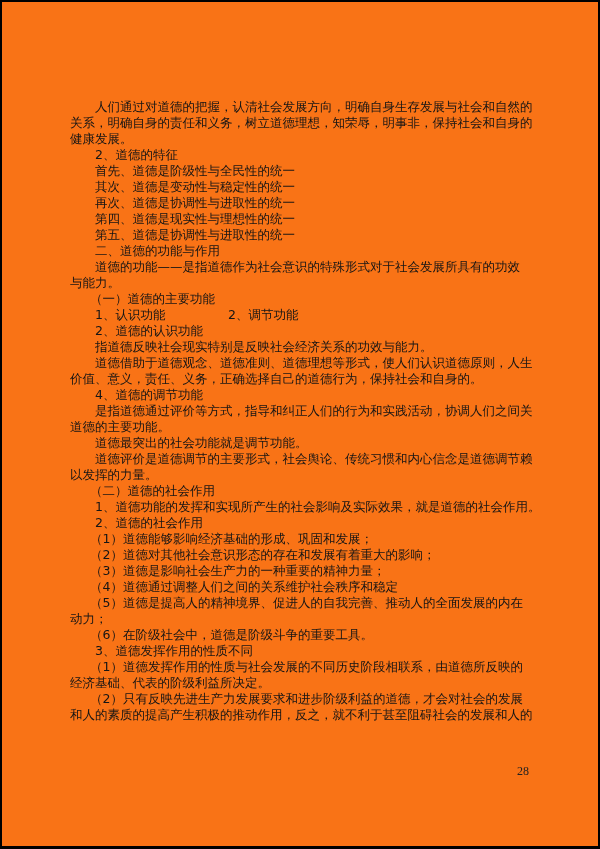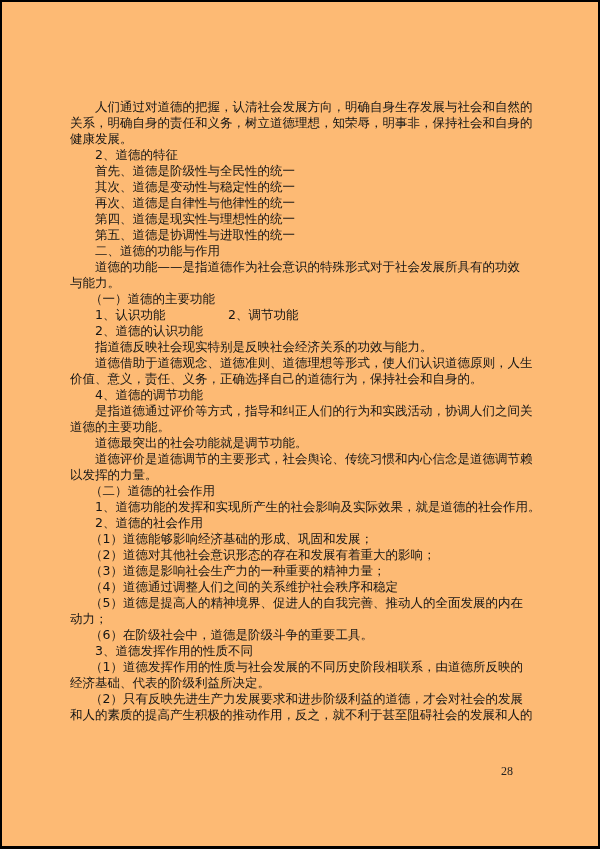--- a/index.html
+++ b/index.html
@@ -5,21 +5,21 @@
   html, body {
     margin: 0;
     padding: 0;
     background: #e8e8e8;
   }
   .page {
     position: relative;
     width: 600px;
     height: 849px;
     box-sizing: border-box;
-    background: #fdba74;
+    background: #f97316;
     border: 2px solid #000000;
     border-bottom-width: 3px;
     overflow: hidden;
     font-family: "DejaVu Sans", sans-serif;
     padding-left: 8px;
   }
   .text-block {
     position: absolute;
     left: 68px;
     top: 97px;
@@ -33,39 +33,39 @@
     height: 16px;
   }
   .ind-para {
     text-indent: 2em;
   }
   .ind-paren {
     text-indent: 1.6em;
   }
   .page-number {
     position: absolute;
-    left: 499px;
+    left: 515px;
     top: 762px;
     color: #222222;
     font-family: "Liberation Serif", "DejaVu Serif", serif;
     font-size: 12px;
   }
 </style>
 </head>
 <body>
 
 <div class="page">
   <div class="text-block" id="text-block">
       <div class="line ind-para">人们通过对道德的把握，认清社会发展方向，明确自身生存发展与社会和自然的</div>
       <div class="line">关系，明确自身的责任和义务，树立道德理想，知荣辱，明事非，保持社会和自身的</div>
       <div class="line">健康发展。</div>
       <div class="line ind-para">2、道德的特征</div>
       <div class="line ind-para">首先、道德是阶级性与全民性的统一</div>
       <div class="line ind-para">其次、道德是变动性与稳定性的统一</div>
-      <div class="line ind-para">再次、道德是自律性与他律性的统一</div>
+      <div class="line ind-para">再次、道德是协调性与进取性的统一</div>
       <div class="line ind-para">第四、道德是现实性与理想性的统一</div>
       <div class="line ind-para">第五、道德是协调性与进取性的统一</div>
       <div class="line ind-para">二、道德的功能与作用</div>
       <div class="line ind-para">道德的功能——是指道德作为社会意识的特殊形式对于社会发展所具有的功效</div>
       <div class="line">与能力。</div>
       <div class="line ind-paren">（一）道德的主要功能</div>
       <div class="line ind-para">1、认识功能　　　　　2、调节功能</div>
       <div class="line ind-para">2、道德的认识功能</div>
       <div class="line ind-para">指道德反映社会现实特别是反映社会经济关系的功效与能力。</div>
       <div class="line ind-para">道德借助于道德观念、道德准则、道德理想等形式，使人们认识道德原则，人生</div>

